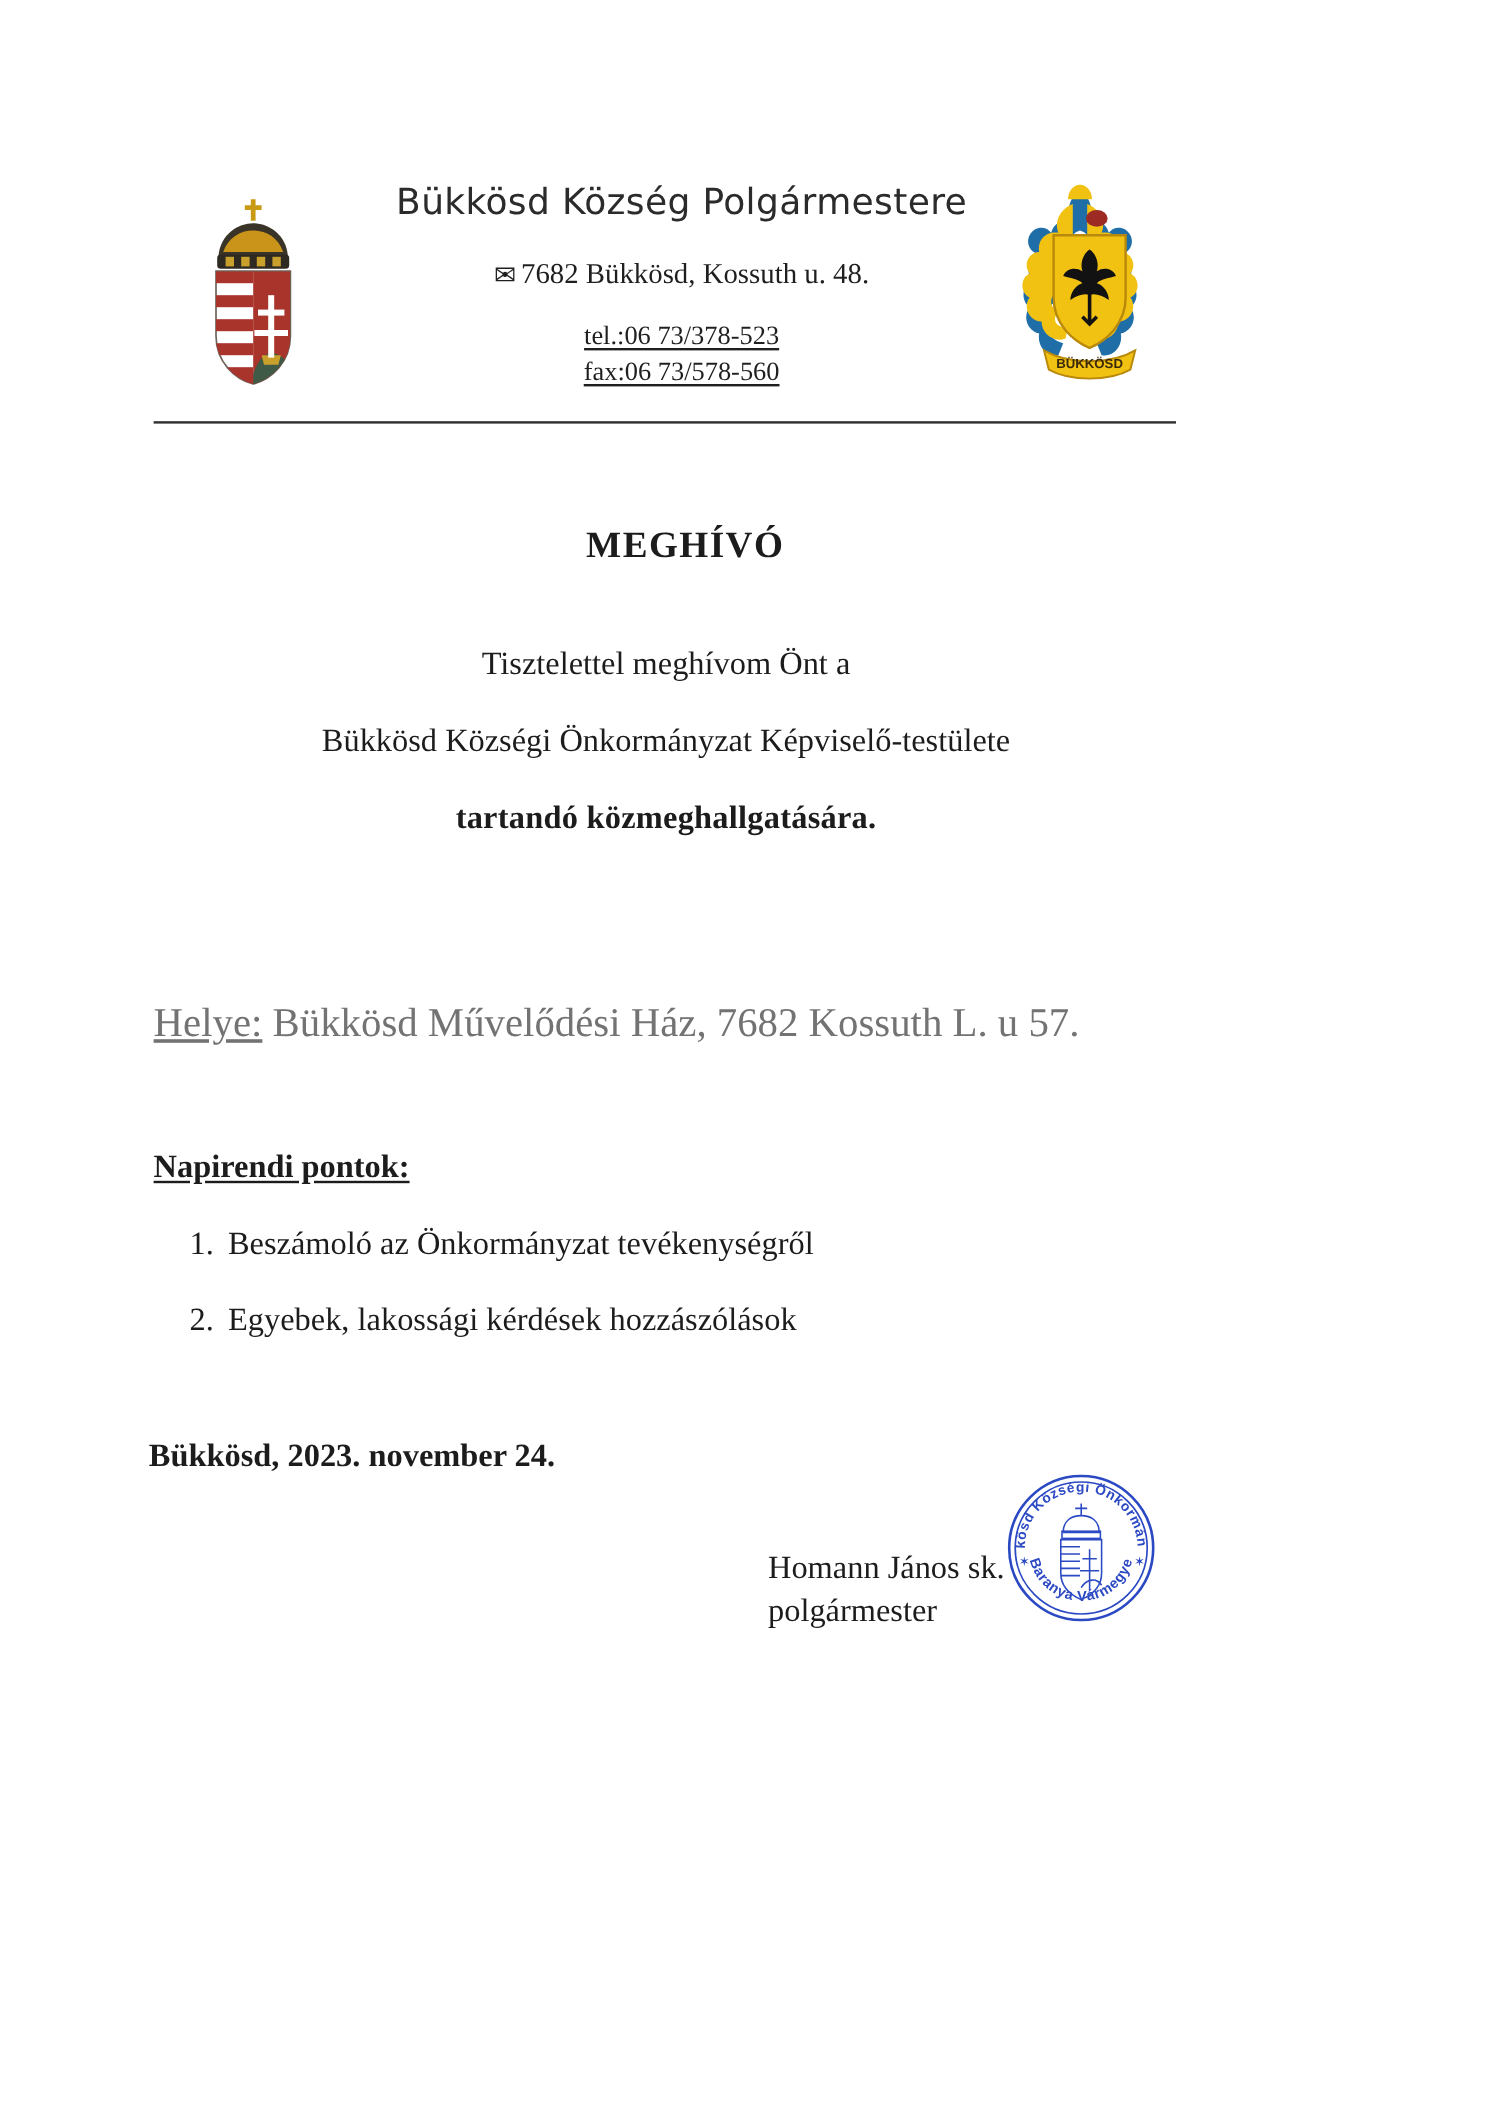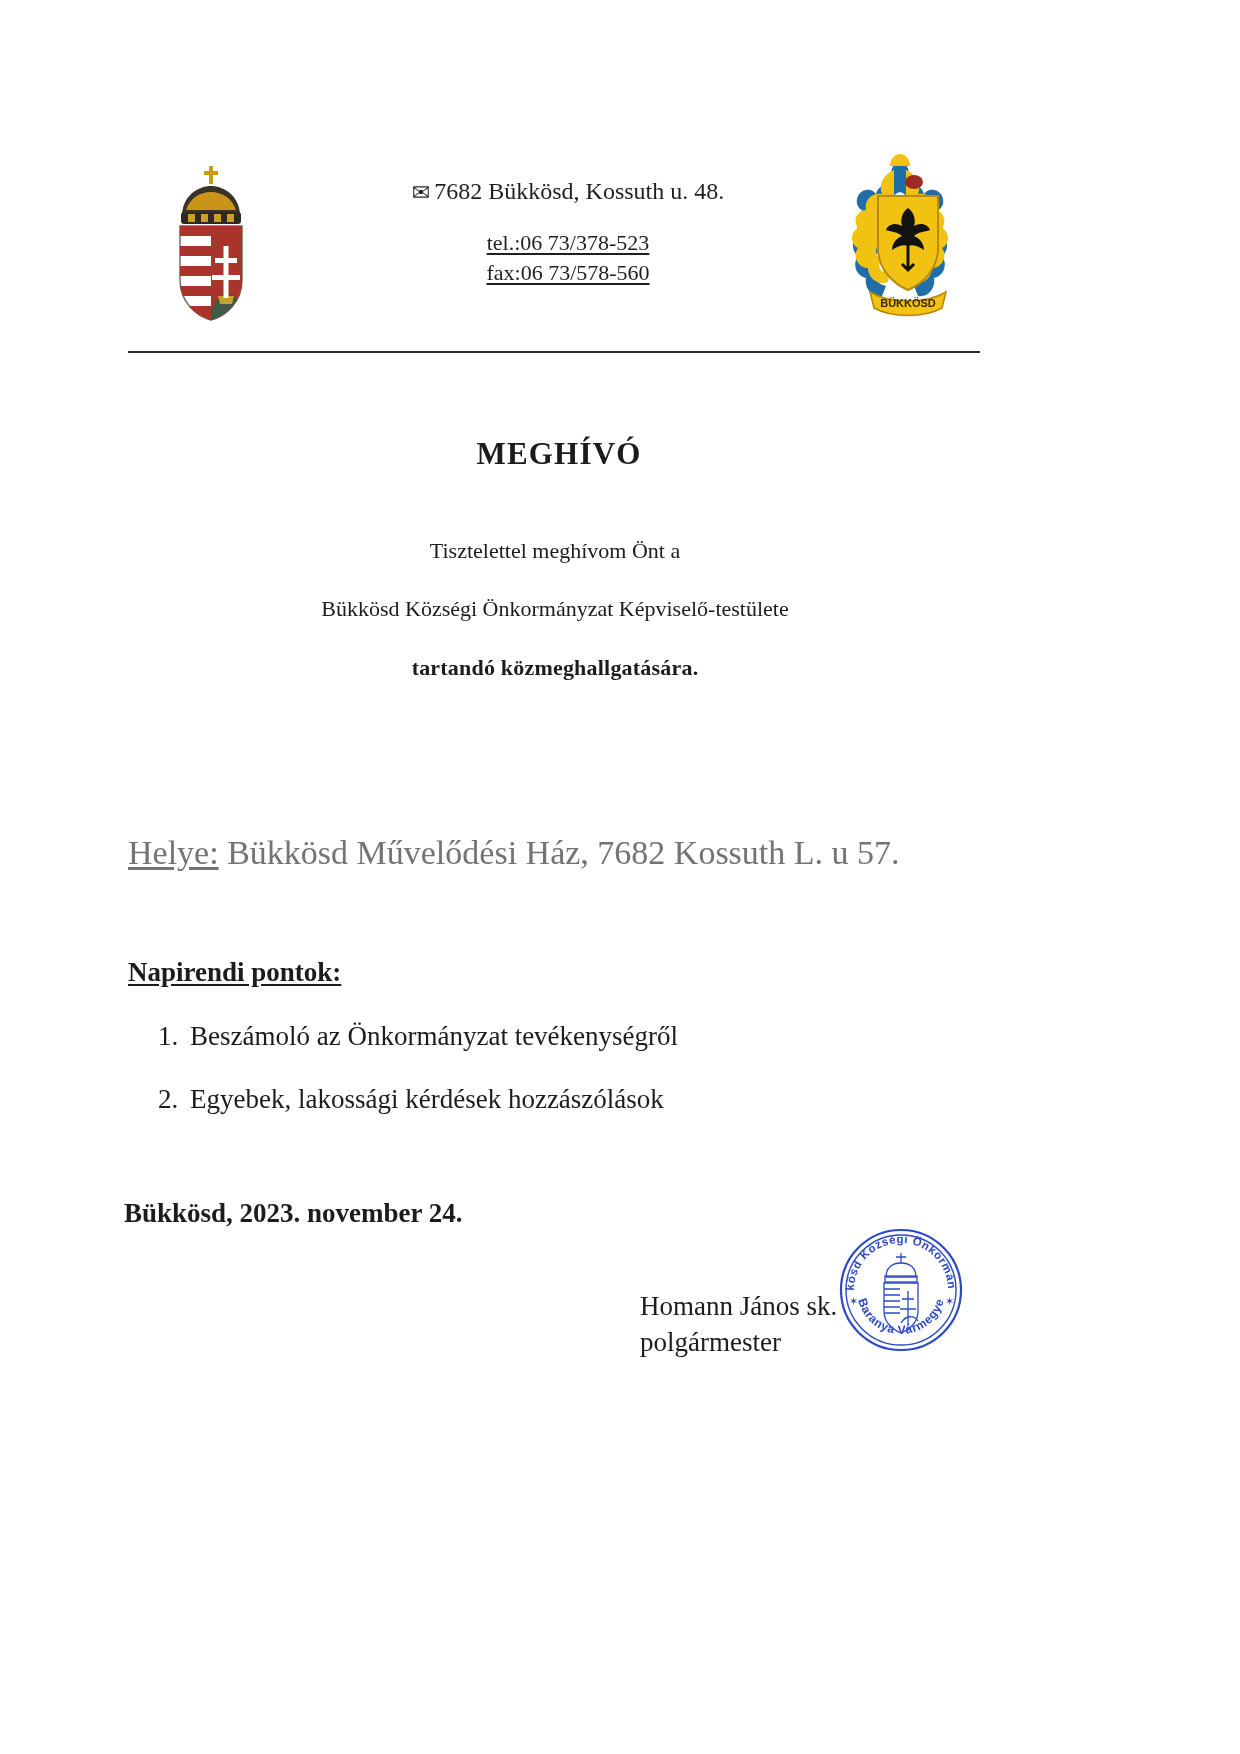--- a/index.html
+++ b/index.html
@@ -85,39 +85,39 @@
     left: 128px;
     top: 351px;
     width: 852px;
     height: 0;
     border-top: 2px solid #2e2e2e;
   }
 
   
   .doc-title {
     position: absolute;
-    left: 4px;
+    left: 16px;
     top: 436px;
     width: 1110px;
     text-align: center;
     font-size: 31px;
     font-weight: bold;
     letter-spacing: 1.2px;
     color: #1c1c1c;
   }
 
   .invite-block {
     position: absolute;
     left: 0;
     top: 538px;
     width: 1110px;
     text-align: center;
   }
   .invite-line {
-    font-size: 22px;
+    font-size: 27px;
     line-height: 1.15;
     margin-bottom: 33px;
     color: #1c1c1c;
   }
   .invite-line.bold {
     font-weight: bold;
     letter-spacing: 0.2px;
   }
   .invite-line:last-child { margin-bottom: 0; }
 
@@ -233,20 +233,21 @@
           <path d="M50 134 L66 134 L64 142 L52 142 Z" fill="#c9a02c"></path>
 
           <rect x="55.5" y="84" width="5" height="52" fill="#ffffff"></rect>
           <rect x="47" y="96" width="22" height="5" fill="#ffffff"></rect>
           <rect x="44" y="113" width="28" height="5" fill="#ffffff"></rect>
         </g>
       </svg>
     </div>
 
     <div class="head-text">
+      <div class="office-title">Bükkösd Község Polgármestere</div>
       <div class="addr-line">
         <span class="env-icon">✉</span><span>7682 Bükkösd, Kossuth u. 48.</span>
       </div>
       <div class="tel-line">tel.:06 73/378-523</div>
       <div class="fax-line">fax:06 73/578-560</div>
     </div>
 
     <div class="crest-right">
       <svg viewBox="0 0 140 170" width="140" height="170" aria-hidden="true">
 

